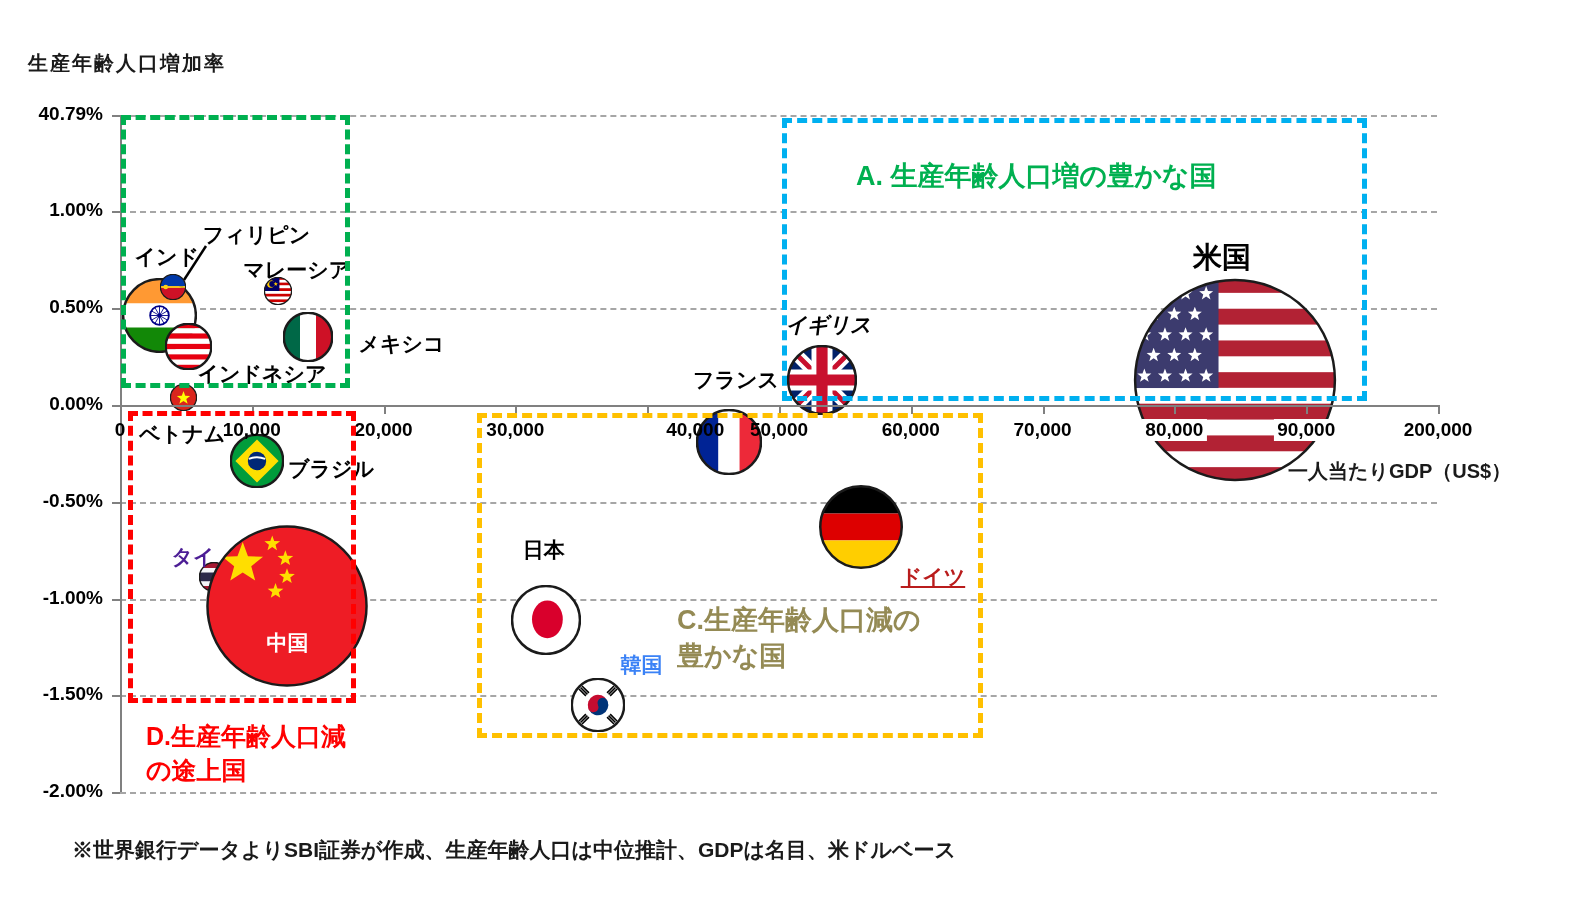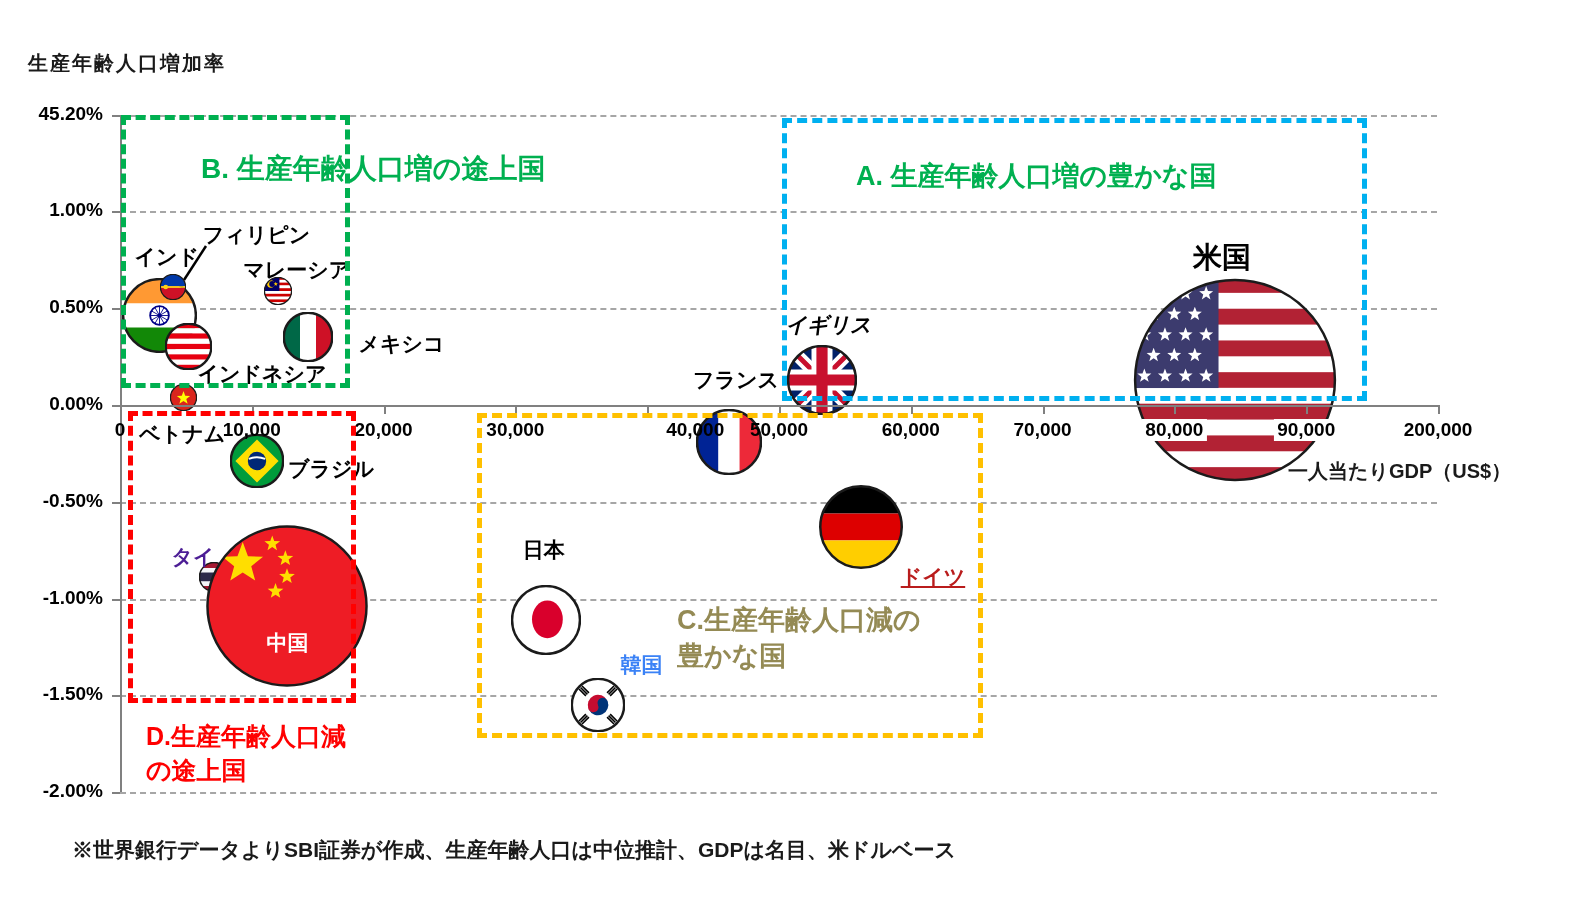--- a/index.html
+++ b/index.html
@@ -23,21 +23,21 @@
   .qlabel{font-weight:bold;white-space:pre-line;line-height:1.35;z-index:41;}
   #pointer-overlay{left:0;top:0;z-index:34;pointer-events:none;}
 </style>
 </head>
 <body>
 
 <div id="stage">
   <div class="abs ytitle" style="left:28px;top:50px;">生産年齢人口増加率</div>
   <div id="plot" class="abs" style="left:0;top:0;width:1578px;height:897px;">
       <div class="abs gridline" style="left: 120px; top: 114.6px; width: 1317px;"></div>
-      <div class="abs ylab" style="left: 18px; top: 102.6px; width: 85px;">45.20%</div>
+      <div class="abs ylab" style="left: 18px; top: 102.6px; width: 85px;">40.79%</div>
       <div class="abs tickmark" style="left: 112px; top: 114.6px; width: 8px; height: 2px;"></div>
       <div class="abs gridline" style="left: 120px; top: 211.4px; width: 1317px;"></div>
       <div class="abs ylab" style="left: 18px; top: 199.4px; width: 85px;">1.00%</div>
       <div class="abs tickmark" style="left: 112px; top: 211.4px; width: 8px; height: 2px;"></div>
       <div class="abs gridline" style="left: 120px; top: 308.2px; width: 1317px;"></div>
       <div class="abs ylab" style="left: 18px; top: 296.2px; width: 85px;">0.50%</div>
       <div class="abs tickmark" style="left: 112px; top: 308.2px; width: 8px; height: 2px;"></div>
       <div class="abs ylab" style="left: 18px; top: 393px; width: 85px;">0.00%</div>
       <div class="abs tickmark" style="left: 112px; top: 405px; width: 8px; height: 2px;"></div>
       <div class="abs gridline" style="left: 120px; top: 501.8px; width: 1317px;"></div>
@@ -404,21 +404,20 @@
       <div class="abs clabel" style="left: 288.072px; top: 455.144px; font-size: 21px; color: rgb(0, 0, 0);">ブラジル</div>
       <div class="abs clabel" style="left: 171.578px; top: 543.304px; font-size: 21px; color: #4c1d95;">タイ</div>
       <div class="abs clabel" style="left: 266.386px; top: 629.344px; font-size: 21px; color: rgb(255, 255, 255);">中国</div>
       <div class="abs clabel" style="left: 522.714px; top: 535.896px; font-size: 21px; color: rgb(0, 0, 0);">日本</div>
       <div class="abs clabel" style="left: 620.434px; top: 651.08px; font-size: 21px; color: #3b82f6;">韓国</div>
       <div class="abs clabel" style="left: 692.916px; top: 365.784px; font-size: 21px; color: rgb(0, 0, 0);">フランス</div>
       <div class="abs clabel" style="left: 785.494px; top: 310.832px; font-size: 21px; color: rgb(0, 0, 0); font-style: italic;">イギリス</div>
       <div class="abs clabel" style="left: 900.716px; top: 562.968px; font-size: 21px; color: #b91c1c; text-decoration: underline;">ドイツ</div>
       <div class="abs clabel" style="left: 1193.03px; top: 237.832px; font-size: 29px; color: rgb(0, 0, 0);">米国</div>
       <div class="abs qbox" style="left: 121px; top: 115px; width: 229px; height: 273px; border-color: rgb(0, 176, 80);"></div>
-      <div class="abs qlabel" style="left: 201px; top: 150px; font-size: 28px; color: rgb(0, 176, 80);">B. 生産年齢人口増の途上国</div>
       <div class="abs qbox" style="left: 782px; top: 118px; width: 585px; height: 283px; border-color: rgb(0, 176, 240);"></div>
       <div class="abs qlabel" style="left: 856px; top: 158px; font-size: 27px; color: rgb(0, 176, 80);">A. 生産年齢人口増の豊かな国</div>
       <div class="abs qbox" style="left: 477px; top: 413px; width: 506px; height: 325px; border-color: rgb(255, 192, 0);"></div>
       <div class="abs qlabel" style="left: 677px; top: 602px; font-size: 27px; color: rgb(148, 138, 84);">C.生産年齢人口減の
 豊かな国</div>
       <div class="abs qbox" style="left: 128px; top: 411px; width: 228px; height: 292px; border-color: rgb(255, 0, 0);"></div>
       <div class="abs qlabel" style="left: 146px; top: 720px; font-size: 25px; color: rgb(255, 0, 0);">D.生産年齢人口減
 の途上国</div>
     </div>
   <div class="abs xtitle" style="left:1288px;top:458px;z-index:36;">一人当たりGDP（US$）</div>

